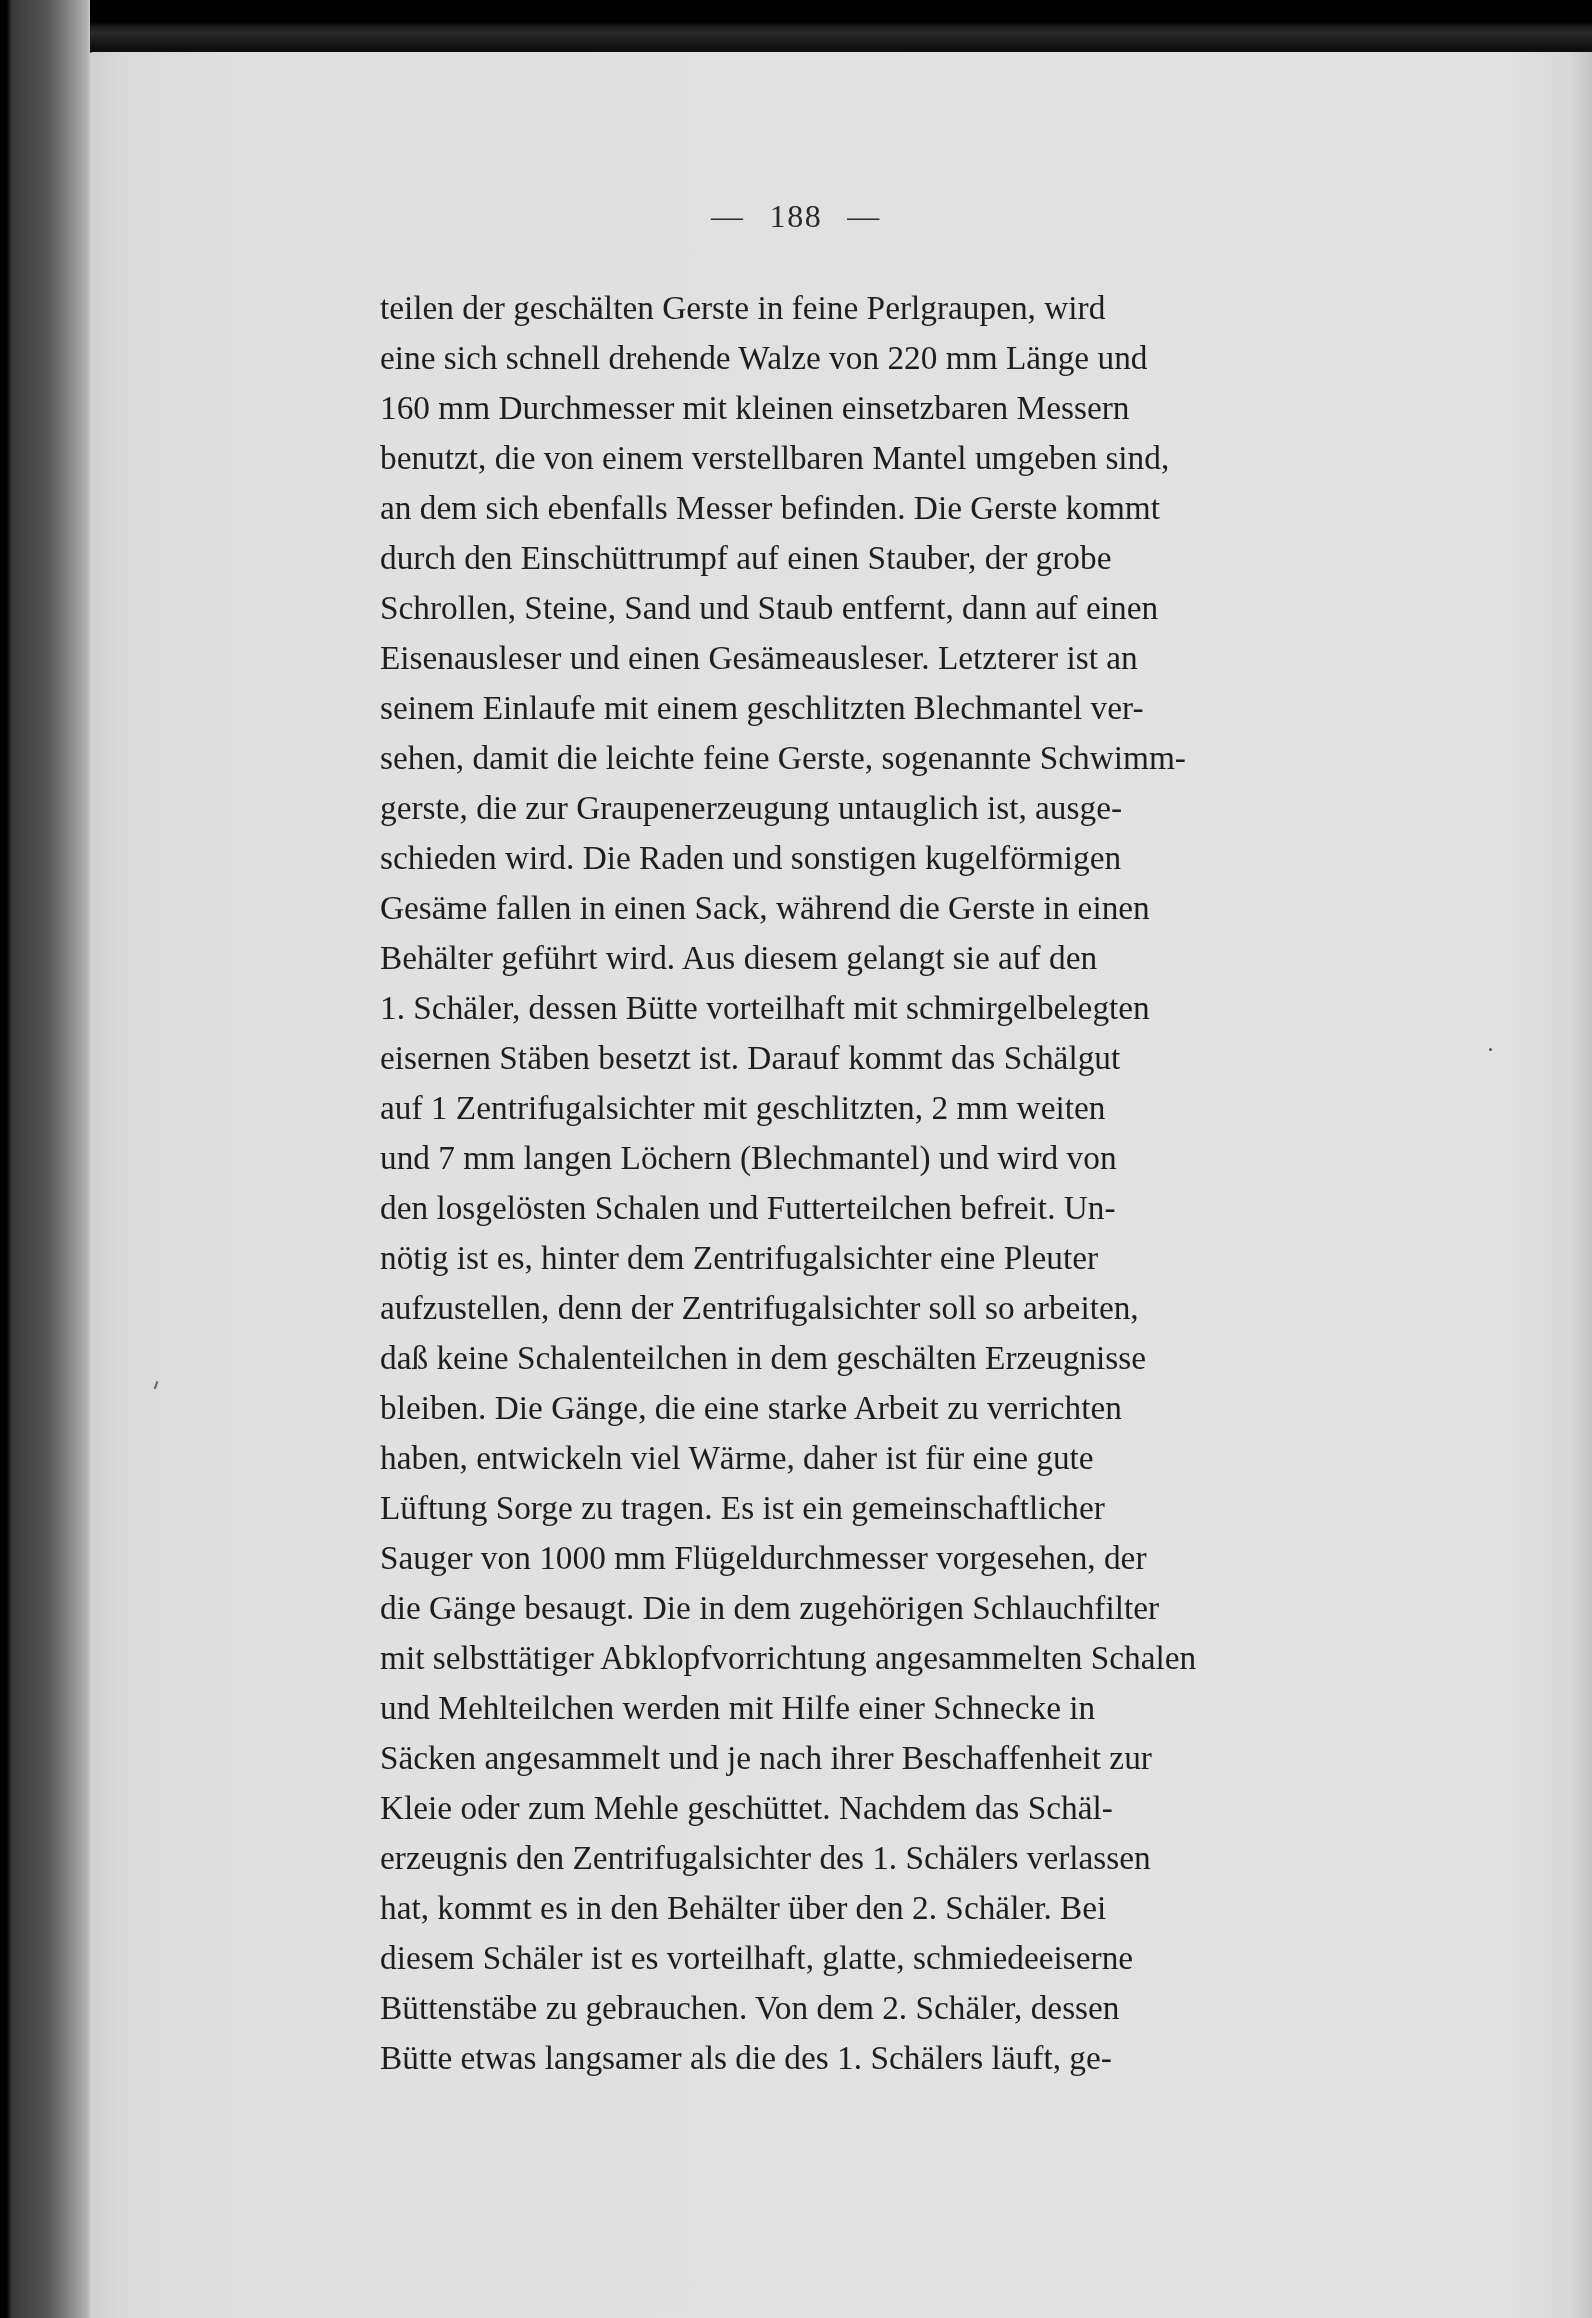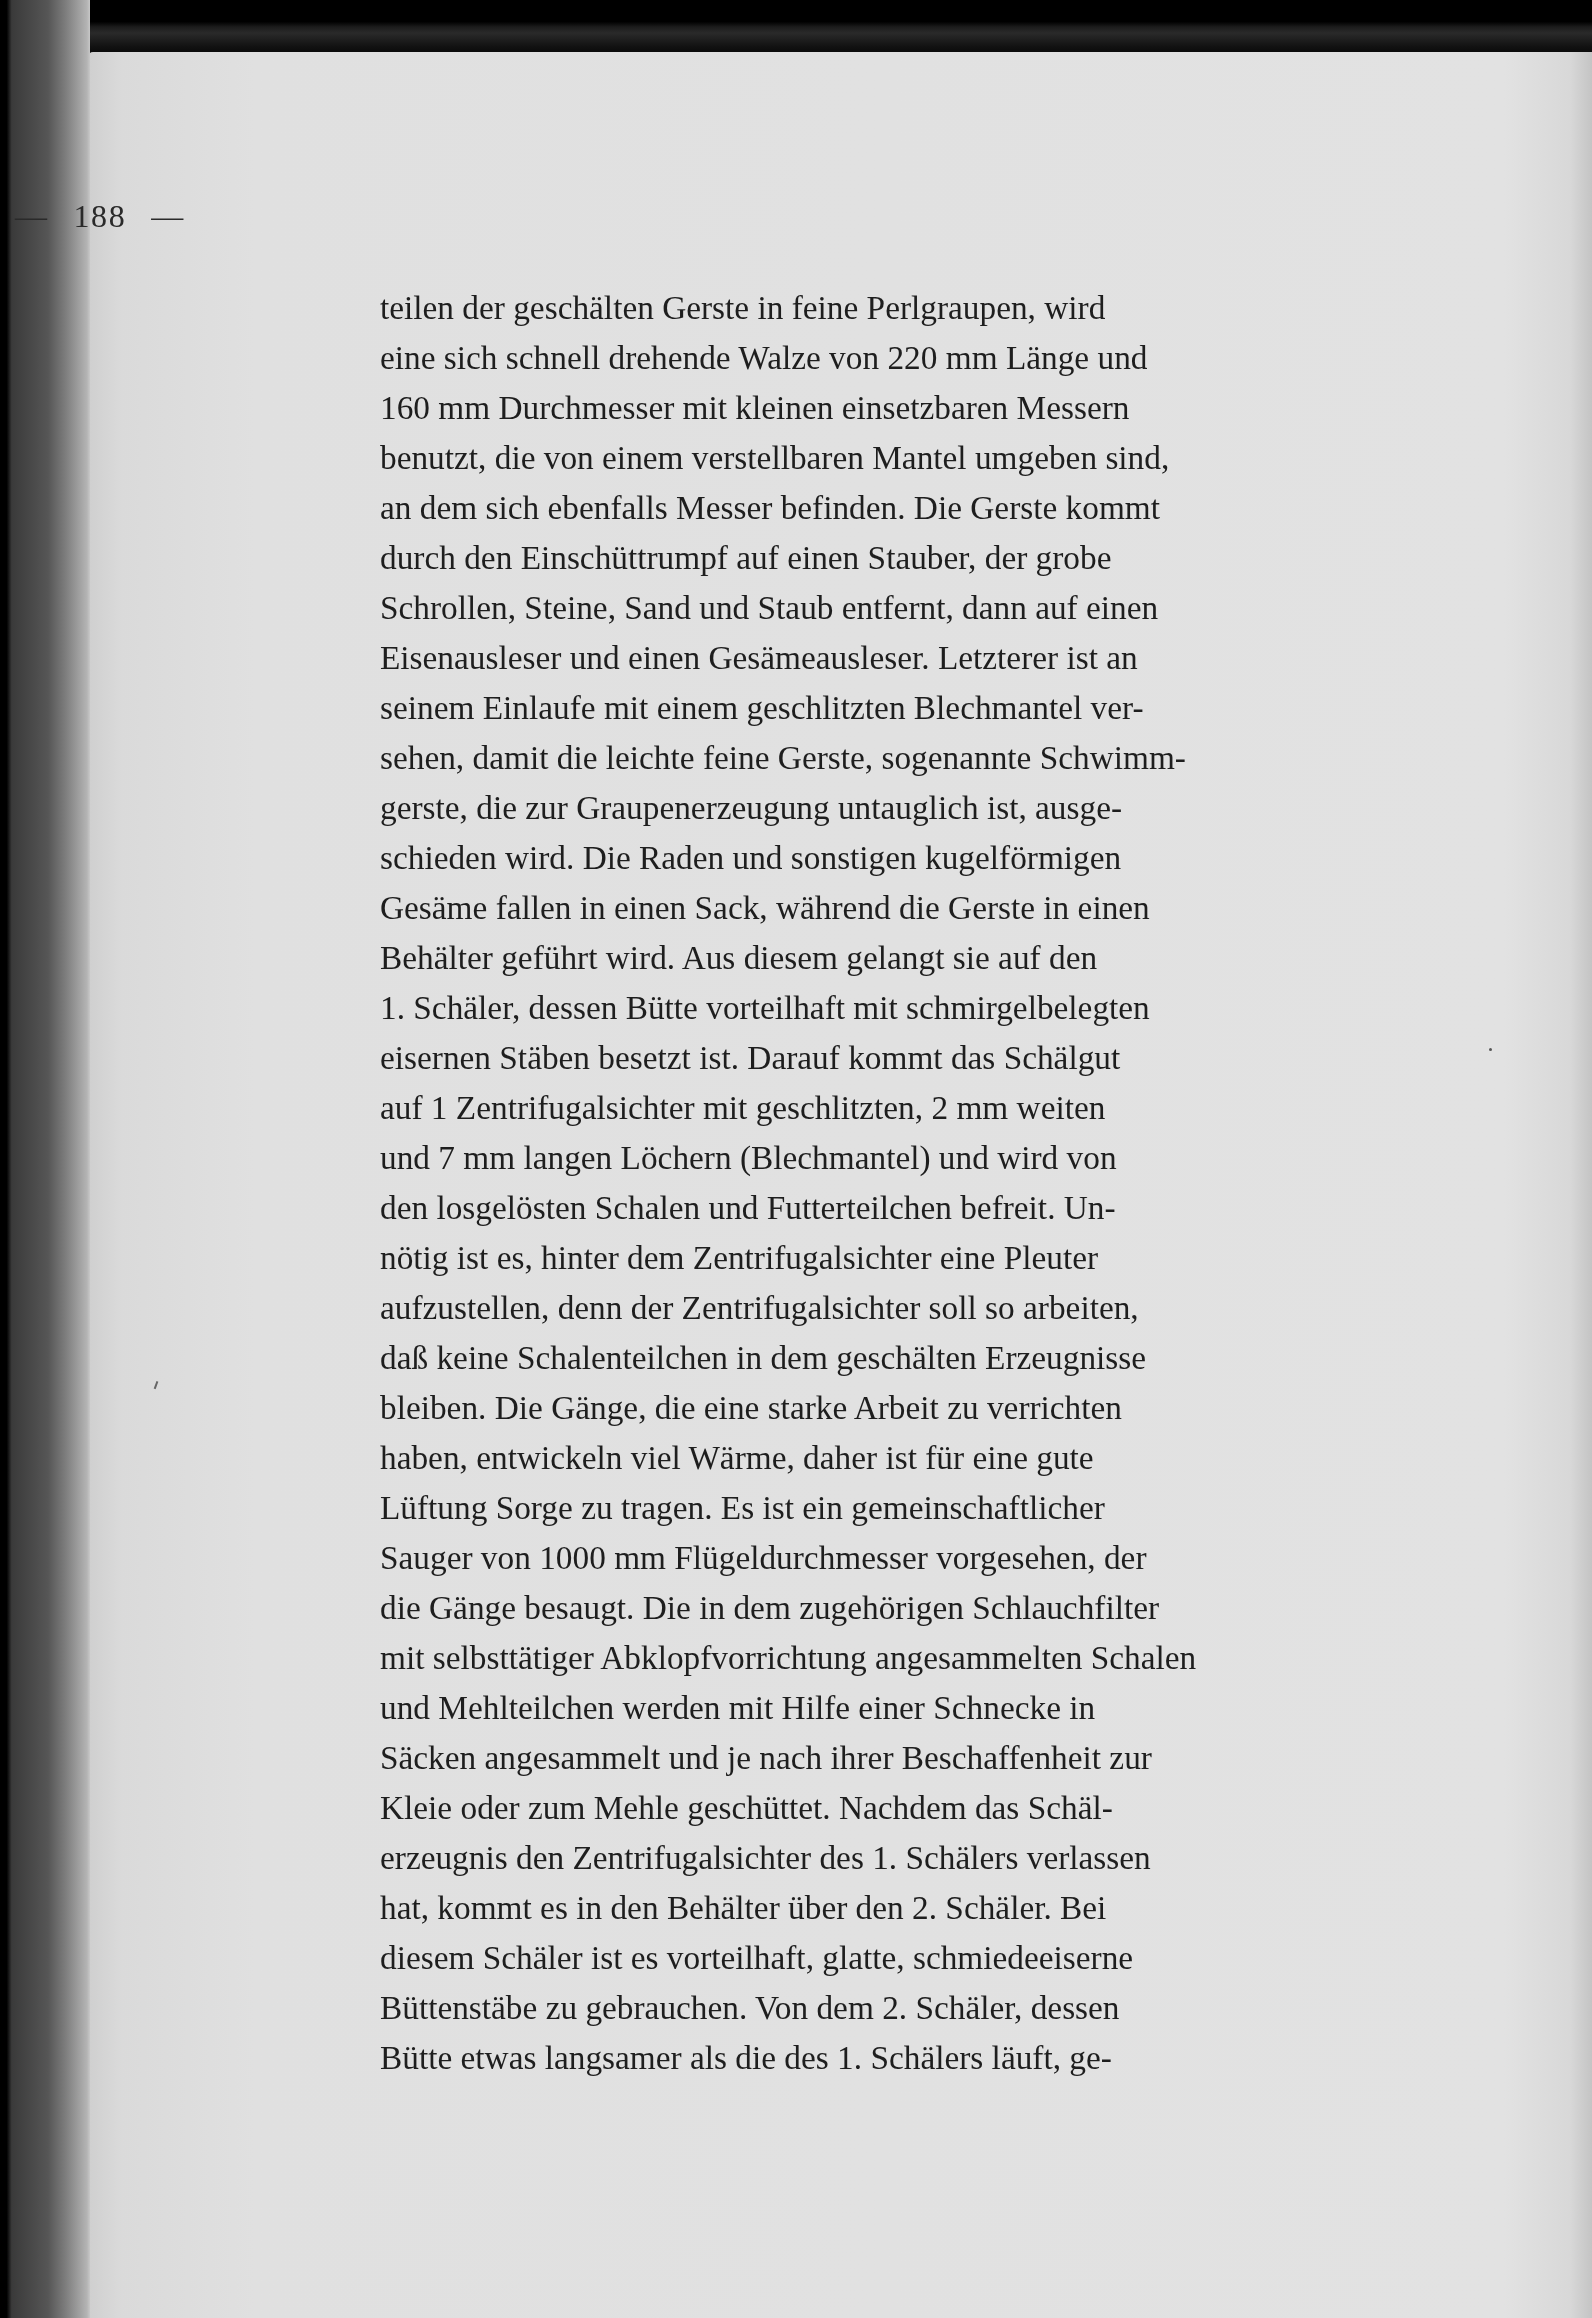--- a/index.html
+++ b/index.html
@@ -17,21 +17,21 @@
     position:absolute; left:0; top:0; width:90px; height:2319px;
     background:linear-gradient(90deg, #000 0, #000 6.7px, #3a3a3a 11.7px, #4a4a4a 33px, #565656 48px, #7c7c7c 65px, #9a9a9a 77px, #b4b4b4 87px, #c8c8c8 90px);
   }
   .page {
     position:absolute; left:88px; top:52px; width:1504px; height:2267px;
     background:linear-gradient(90deg, #cfcfcf 0, #dadada 33px, #e0e0e0 167px, #e2e2e2 1416px, #d8d8d8 1482px, #c4c4c4 1504px);
     border-top-left-radius:5px;
   }
   .page-number {
     position:absolute; left:0; top:198px; width:1592px;
-    font-size:32px; color:#2a2a2a; letter-spacing:1.7px;
+    text-align:center; font-size:32px; color:#2a2a2a; letter-spacing:1.7px;
     font-family:"Liberation Serif", serif;
   }
   .pn-dash { display:inline-block; margin:0 15px; }
   .body-text {
     position:absolute; left:380px; top:283px; width:1069px;
     font-family:"Liberation Serif", serif;
     font-size:34px; line-height:50px; color:#1e1e1e;
     transform:scaleX(0.98); transform-origin:left top;
   }
   .line {

